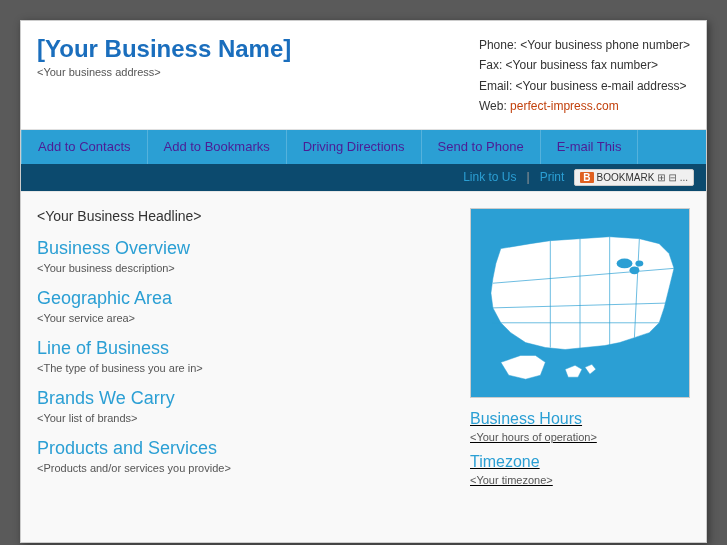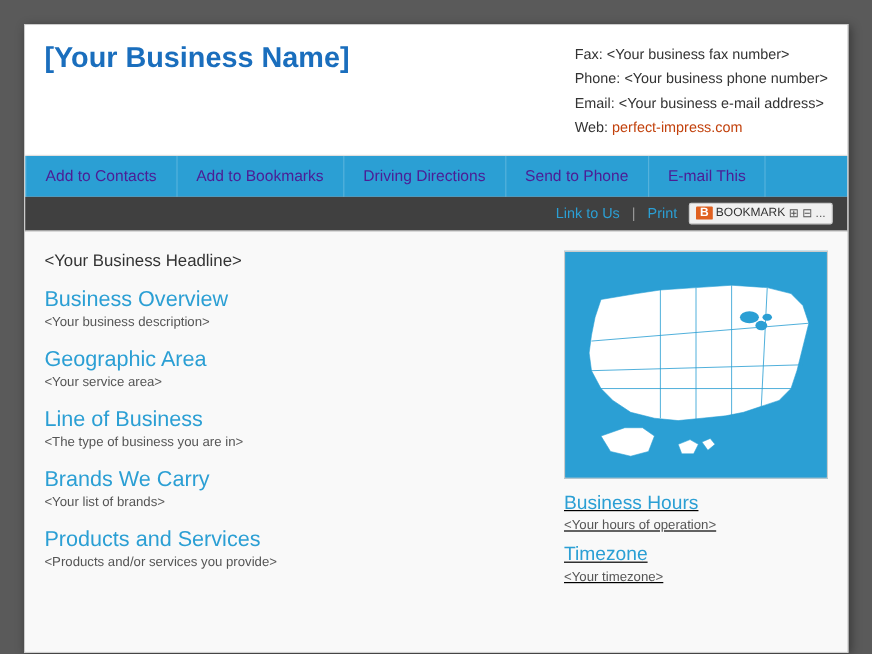--- a/index.html
+++ b/index.html
@@ -68,21 +68,21 @@
     }
     .nav-item:first-child {
       border-left: 1px solid rgba(255,255,255,0.2);
     }
     
     .utility-bar {
       display: flex;
       justify-content: flex-end;
       align-items: center;
       padding: 5px 12px;
-      background: #404040;
+      background: #0c4a6e;
       border-bottom: 1px solid #e8e8e8;
       gap: 10px;
     }
     .utility-link {
       color: #2b9fd4;
       font-size: 12px;
       cursor: pointer;
       text-decoration: none;
     }
     .utility-separator {
@@ -170,29 +170,30 @@
     }
   </style>
 </head>
 <body>
 
 <div class="page-container">
 
   <div class="header">
     <div class="header-left">
       <div class="business-name">[Your Business Name]</div>
+      <div class="business-address">&lt;Your business address&gt;</div>
     </div>
     <div class="header-right">
+      <div>
+        <span>Phone:</span>
+        <span>&lt;Your business phone number&gt;</span>
+      </div>
       <div>
         <span>Fax:</span>
         <span>&lt;Your business fax number&gt;</span>
-      </div>
-      <div>
-        <span>Phone:</span>
-        <span>&lt;Your business phone number&gt;</span>
       </div>
       <div>
         <span>Email:</span>
         <span>&lt;Your business e-mail address&gt;</span>
       </div>
       <div>
         <span>Web:</span>
         <span class="web-link">perfect-impress.com</span>
       </div>
     </div>

